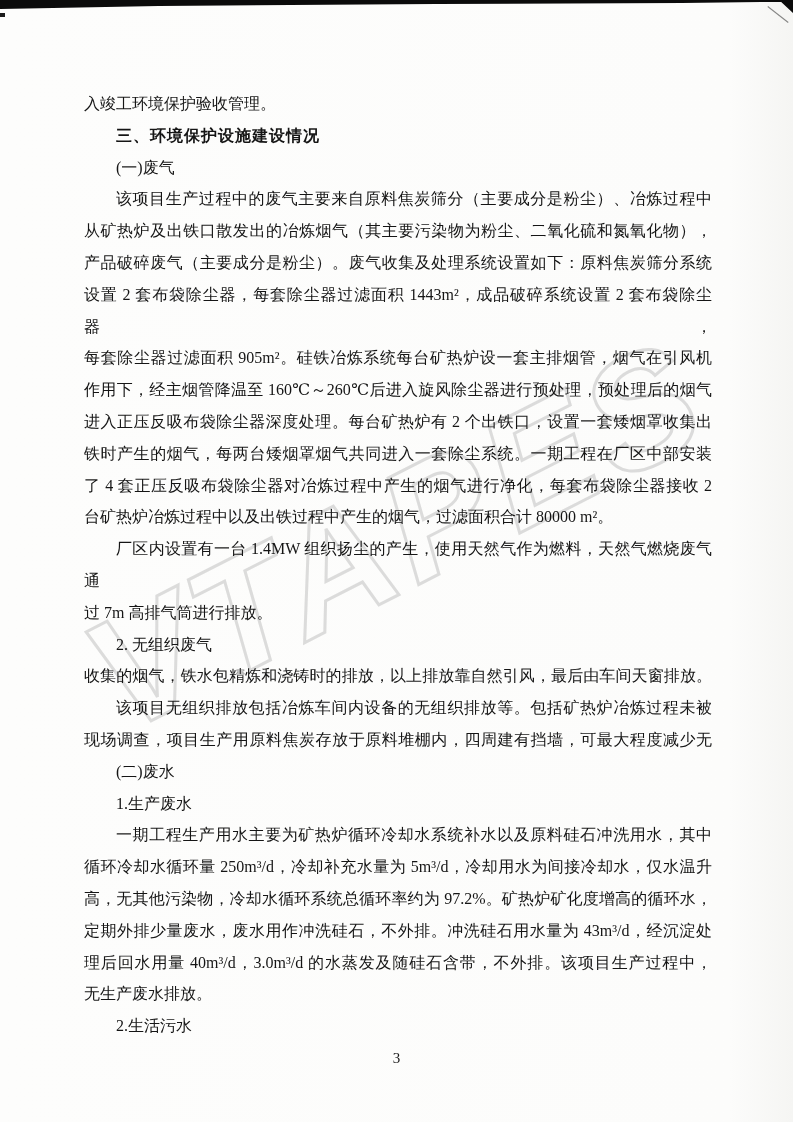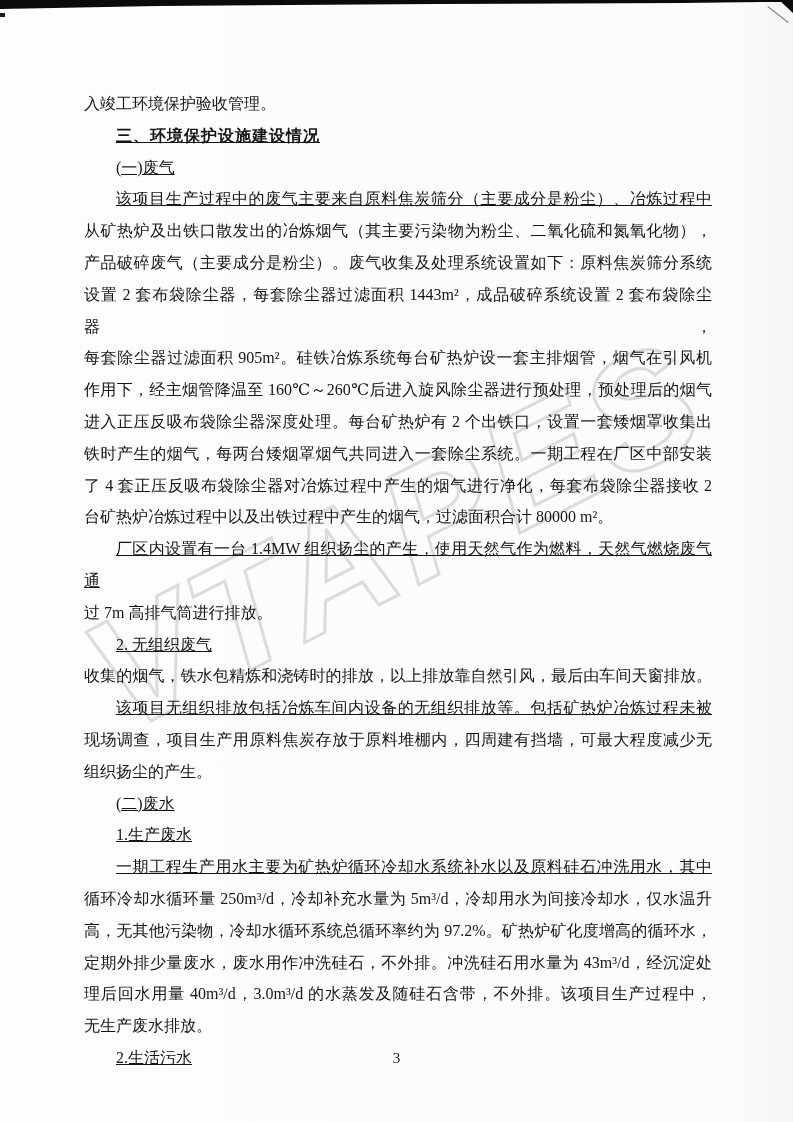--- a/index.html
+++ b/index.html
@@ -48,21 +48,21 @@
     pointer-events:none;
     user-select:none;
   }
   
   .text-block {
     position:absolute; left:84px; top:88px; width:628px;
     font-size:16px; color:#151515;
     z-index:2;
   }
   .line { line-height:31.8px; text-align:left; }
-  .line.i { text-indent:2em;text-decoration:underline; }
+  .line.i { text-indent:2em; }
   .line.b { font-weight:bold; letter-spacing:1px; }
   .line.f { text-align:justify; text-align-last:justify; }
   .page-number {
     position:absolute; left:0; top:1050px; width:793px;
     text-align:center; font-size:15px; color:#1a1a1a;
     z-index:2;
   }
 </style>
 </head>
 <body>
@@ -89,21 +89,20 @@
     <div class="line f">进入正压反吸布袋除尘器深度处理。每台矿热炉有 2 个出铁口，设置一套矮烟罩收集出</div>
     <div class="line f">铁时产生的烟气，每两台矮烟罩烟气共同进入一套除尘系统。一期工程在厂区中部安装</div>
     <div class="line f">了 4 套正压反吸布袋除尘器对冶炼过程中产生的烟气进行净化，每套布袋除尘器接收 2</div>
     <div class="line">台矿热炉冶炼过程中以及出铁过程中产生的烟气，过滤面积合计 80000 m²。</div>
     <div class="line i f">厂区内设置有一台 1.4MW 组织扬尘的产生，使用天然气作为燃料，天然气燃烧废气通</div>
     <div class="line">过 7m 高排气筒进行排放。</div>
     <div class="line i">2. 无组织废气</div>
     <div class="line f">收集的烟气，铁水包精炼和浇铸时的排放，以上排放靠自然引风，最后由车间天窗排放。</div>
     <div class="line i f">该项目无组织排放包括冶炼车间内设备的无组织排放等。包括矿热炉冶炼过程未被</div>
     <div class="line f">现场调查，项目生产用原料焦炭存放于原料堆棚内，四周建有挡墙，可最大程度减少无</div>
-    <div class="line">组织扬尘的产生。</div>
     <div class="line i">(二)废水</div>
     <div class="line i">1.生产废水</div>
     <div class="line i f">一期工程生产用水主要为矿热炉循环冷却水系统补水以及原料硅石冲洗用水，其中</div>
     <div class="line f">循环冷却水循环量 250m³/d，冷却补充水量为 5m³/d，冷却用水为间接冷却水，仅水温升</div>
     <div class="line f">高，无其他污染物，冷却水循环系统总循环率约为 97.2%。矿热炉矿化度增高的循环水，</div>
     <div class="line f">定期外排少量废水，废水用作冲洗硅石，不外排。冲洗硅石用水量为 43m³/d，经沉淀处</div>
     <div class="line f">理后回水用量 40m³/d，3.0m³/d 的水蒸发及随硅石含带，不外排。该项目生产过程中，</div>
     <div class="line">无生产废水排放。</div>
     <div class="line i">2.生活污水</div>
   </div>

